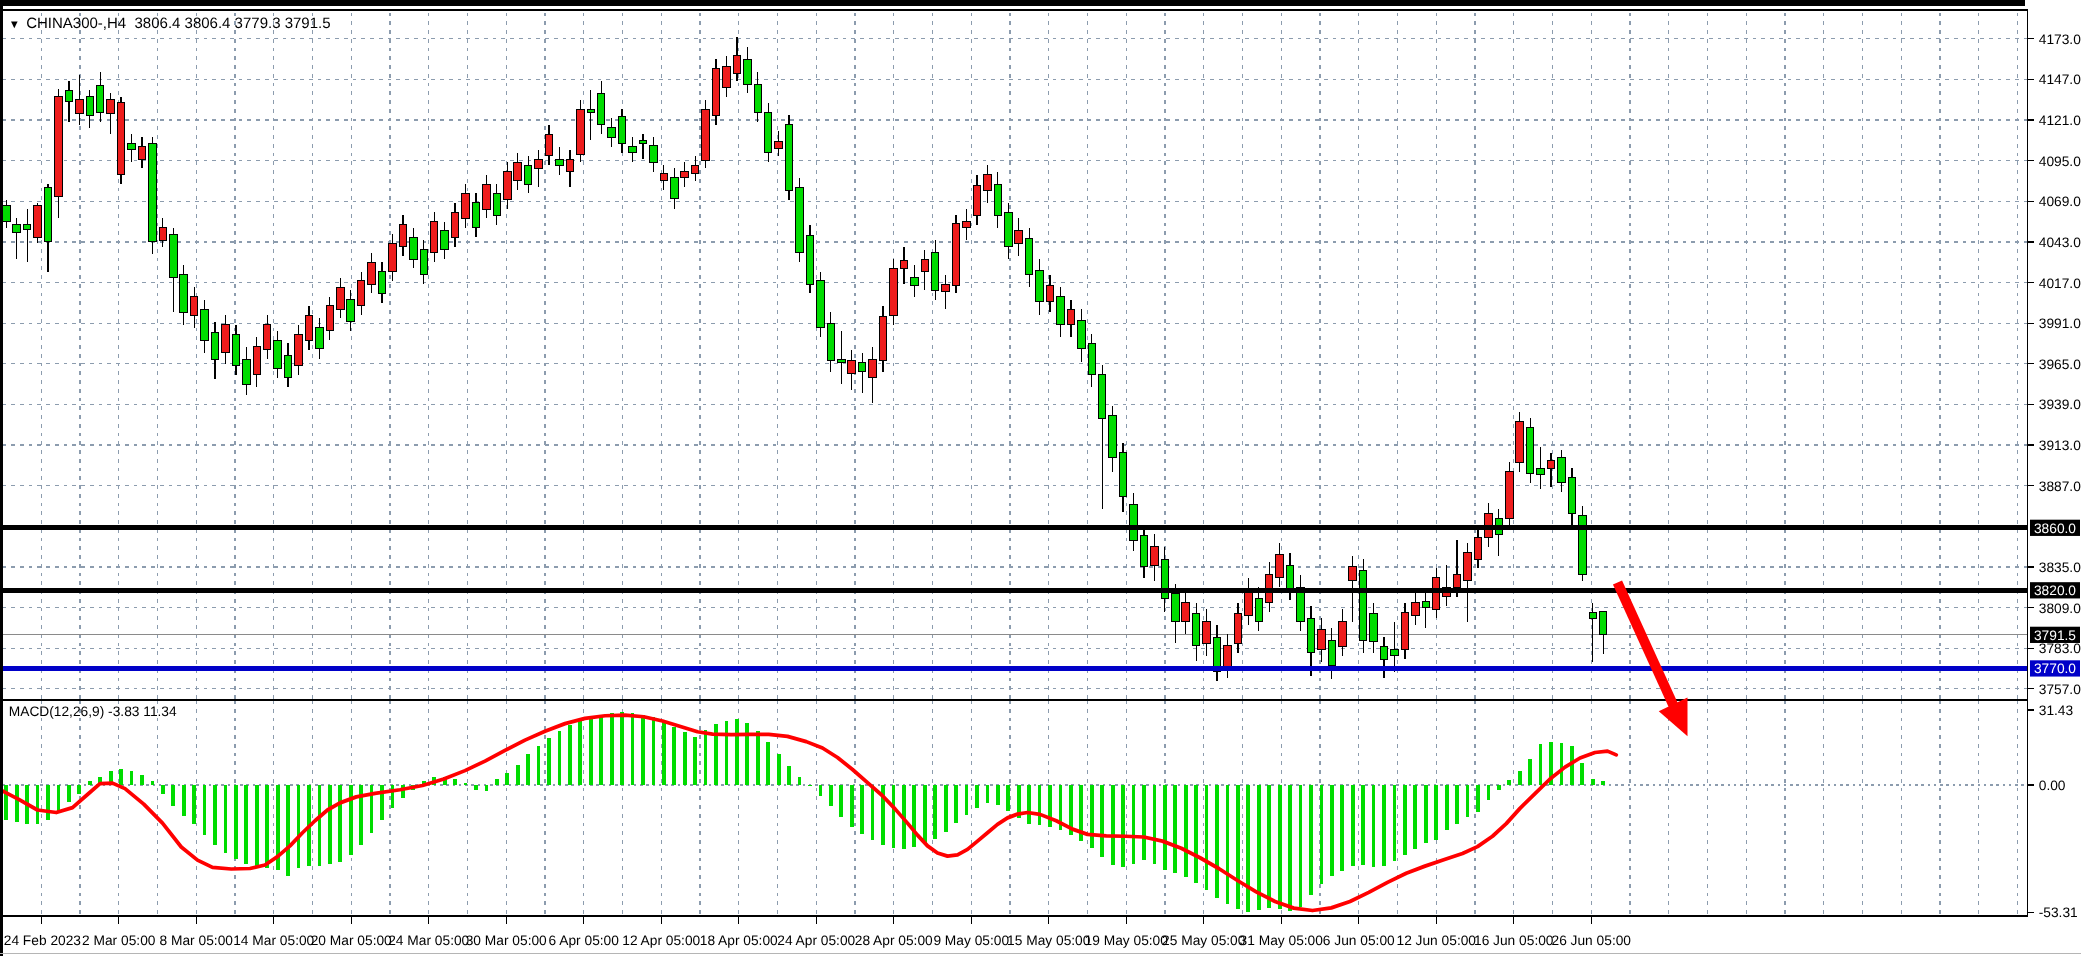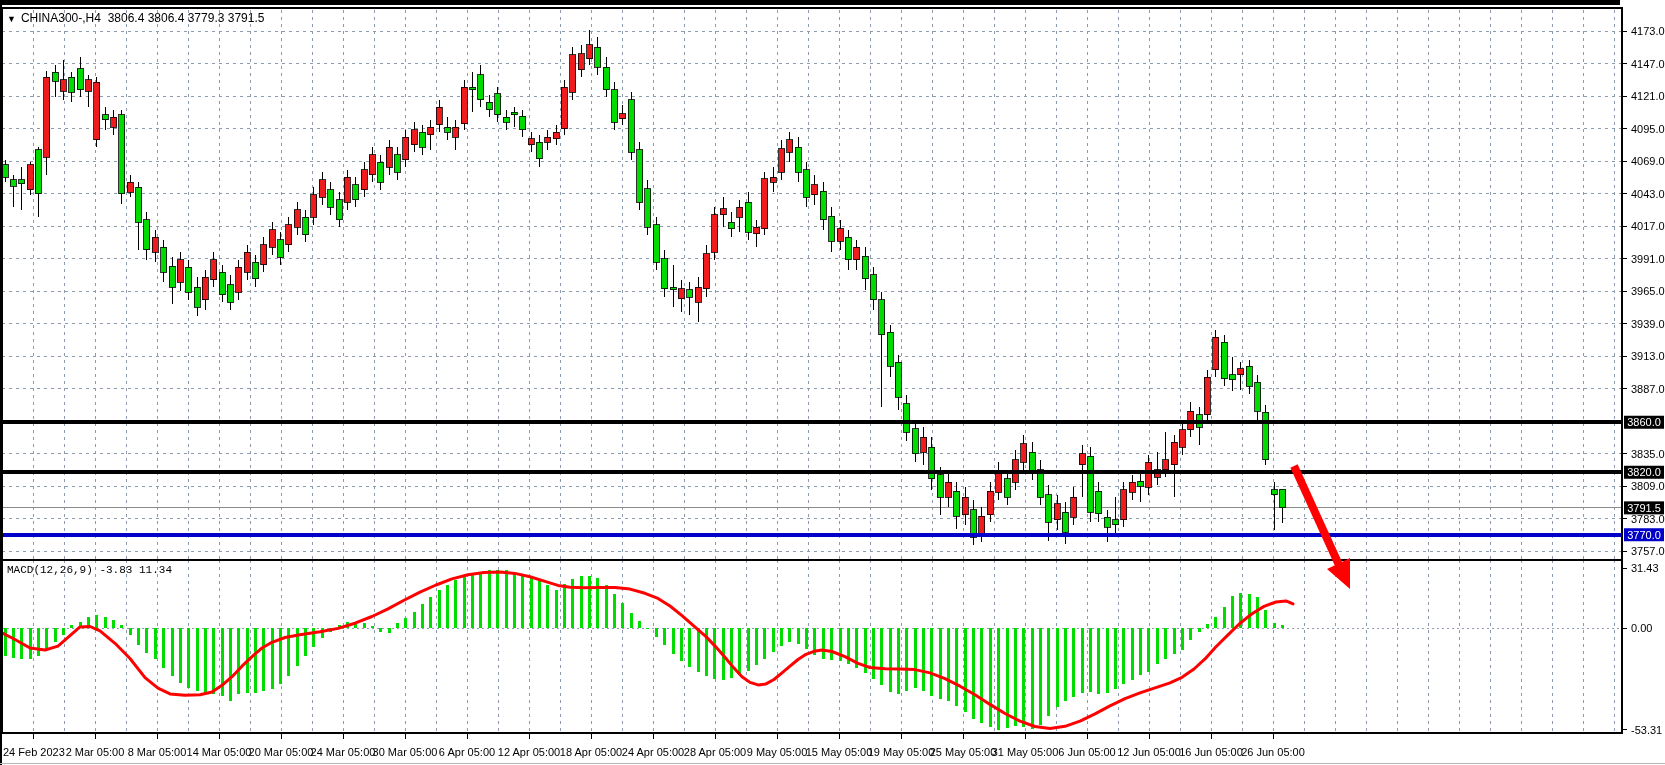--- a/index.html
+++ b/index.html
@@ -1,20 +1,20 @@
 <!DOCTYPE html>
 <html><head>
 <meta charset="utf-8">
 <style>
   html,body{margin:0;padding:0;background:#e8e8e8;}
   .screen{position:relative;width:1665px;height:765px;background:#ffffff;overflow:hidden;
           font-family:"Liberation Sans",sans-serif;}
   .legend{position:absolute;left:7px;top:11px;font-size:12px;color:#000;white-space:pre;z-index:5;}
   .legend .tri{font-size:9px;margin-right:5px;}
-  .macd-label{position:absolute;left:7px;top:564px;font-size:11px;color:#000;z-index:5;font-family:Liberation Mono, monospace;}
+  .macd-label{position:absolute;left:7px;top:564px;font-size:11px;color:#000;z-index:5;}
   svg text{font-family:"Liberation Sans",sans-serif;}
 </style>
 </head>
 <body>
 
 <div class="screen">
   <div class="legend"><span class="tri">▼</span><span>CHINA300-,H4</span><span>  </span><span>3806.4 3806.4 3779.3 3791.5</span></div>
   <div class="macd-label">MACD(12,26,9) -3.83 11.34</div>
   <svg id="chart-svg" width="1665" height="765" viewBox="0 0 1665 765">
       <g stroke="#8c9cae" stroke-width="1" stroke-dasharray="3 4" shape-rendering="crispEdges">

